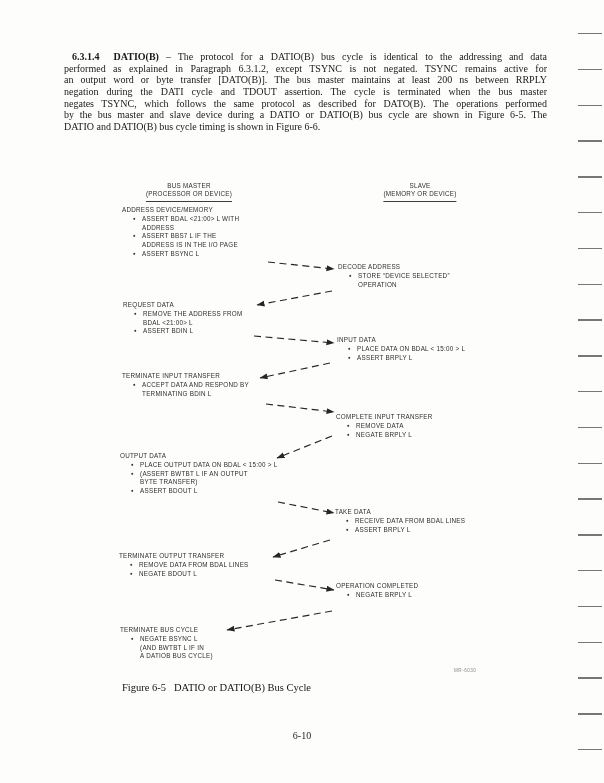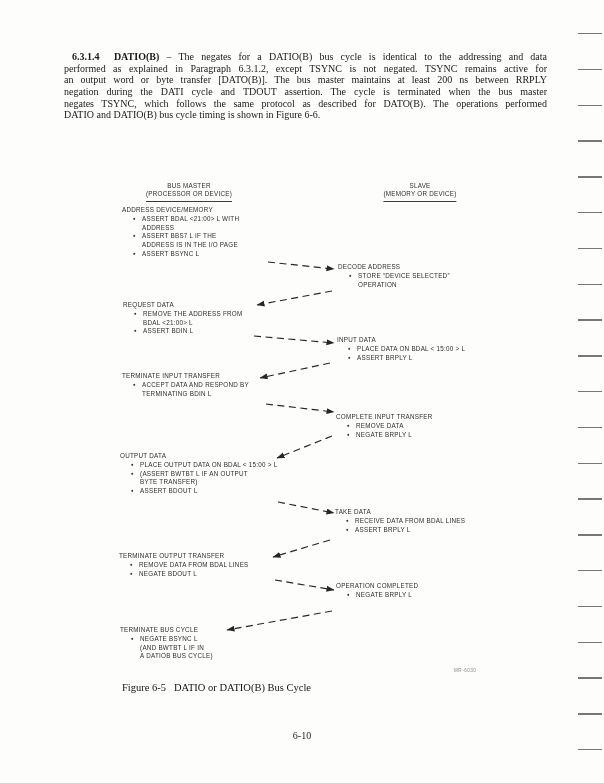--- a/index.html
+++ b/index.html
@@ -57,25 +57,26 @@
   }
 </style>
 </head>
 <body>
 
 <div class="page">
 
   <div class="edge-marks"></div>
 
   <div class="para">
-    <div class="pline"><b>6.3.1.4&nbsp;&nbsp;DATIO(B)</b> <span>– The negates for a DATIO(B) bus cycle is identical to the addressing and data</span></div>
+    <div class="pline"><b>6.3.1.4&nbsp;&nbsp;DATIO(B)</b> <span>– The protocol for a DATIO(B) bus cycle is identical to the addressing and data</span></div>
     <div class="pline">performed as explained in Paragraph 6.3.1.2, except TSYNC is not negated. TSYNC remains active for</div>
     <div class="pline">an output word or byte transfer [DATO(B)]. The bus master maintains at least 200 ns between RRPLY</div>
     <div class="pline">negation during the DATI cycle and TDOUT assertion. The cycle is terminated when the bus master</div>
     <div class="pline">negates TSYNC, which follows the same protocol as described for DATO(B). The operations performed</div>
+    <div class="pline">by the bus master and slave device during a DATIO or DATIO(B) bus cycle are shown in Figure 6-5. The</div>
     <div class="pline last">DATIO and DATIO(B) bus cycle timing is shown in Figure 6-6.</div>
   </div>
 
   <div class="col-header" style="left:189px;top:182px">
     <div>BUS MASTER</div>
     <div>(PROCESSOR OR DEVICE)</div>
   </div>
   <div class="col-header" style="left:420px;top:182px">
     <div>SLAVE</div>
     <div>(MEMORY OR DEVICE)</div>

